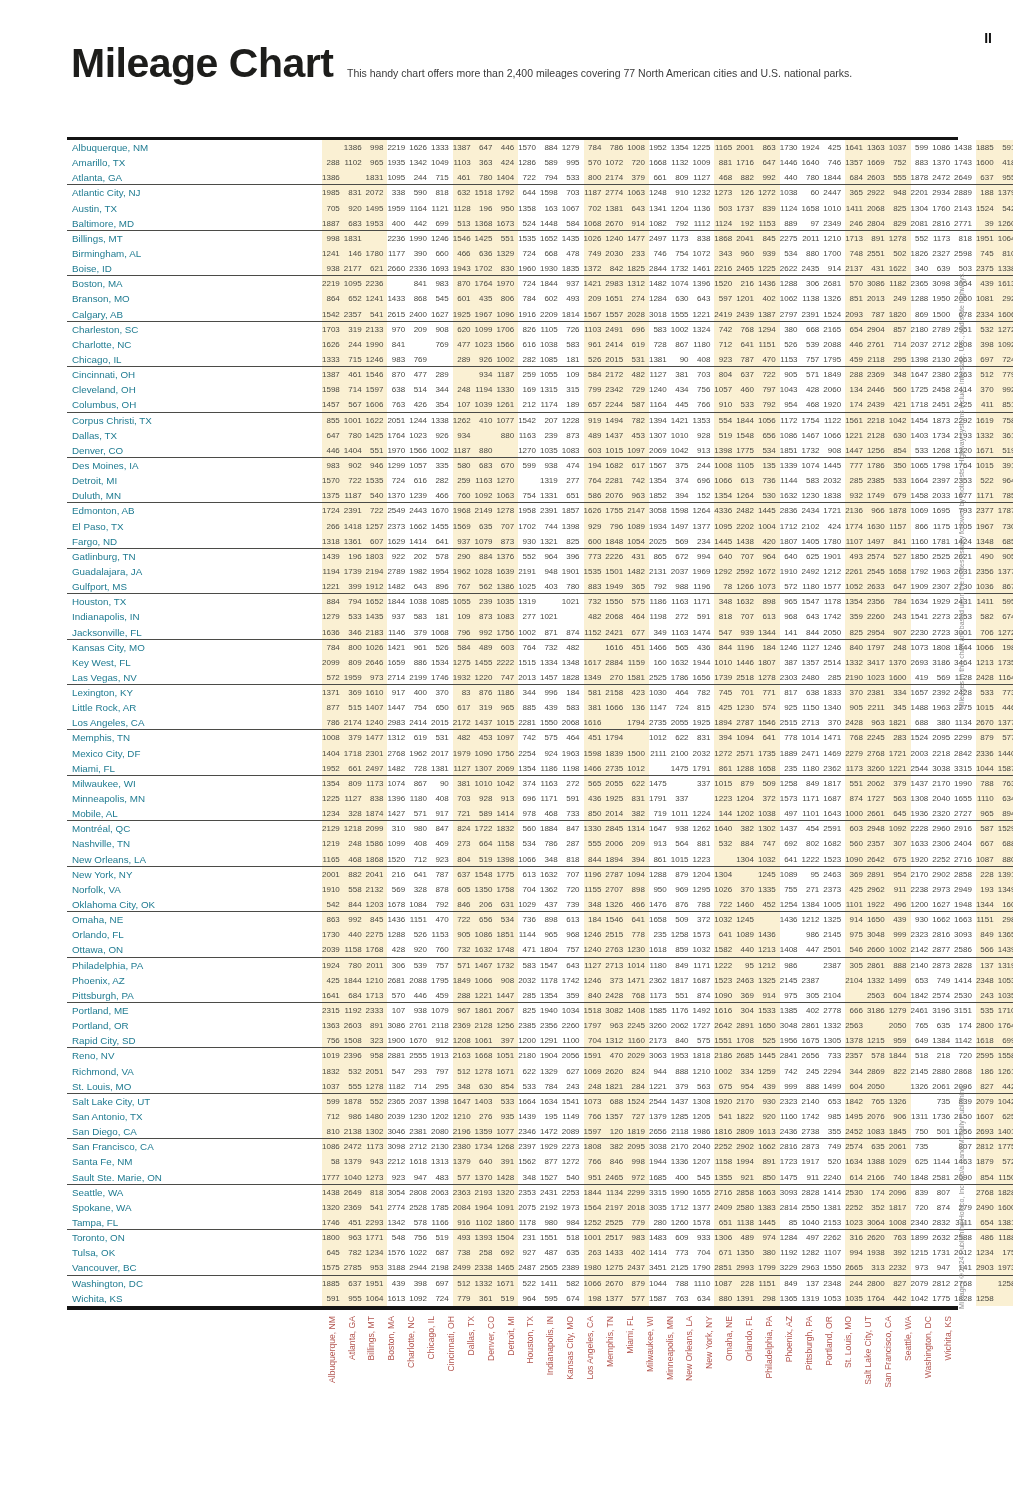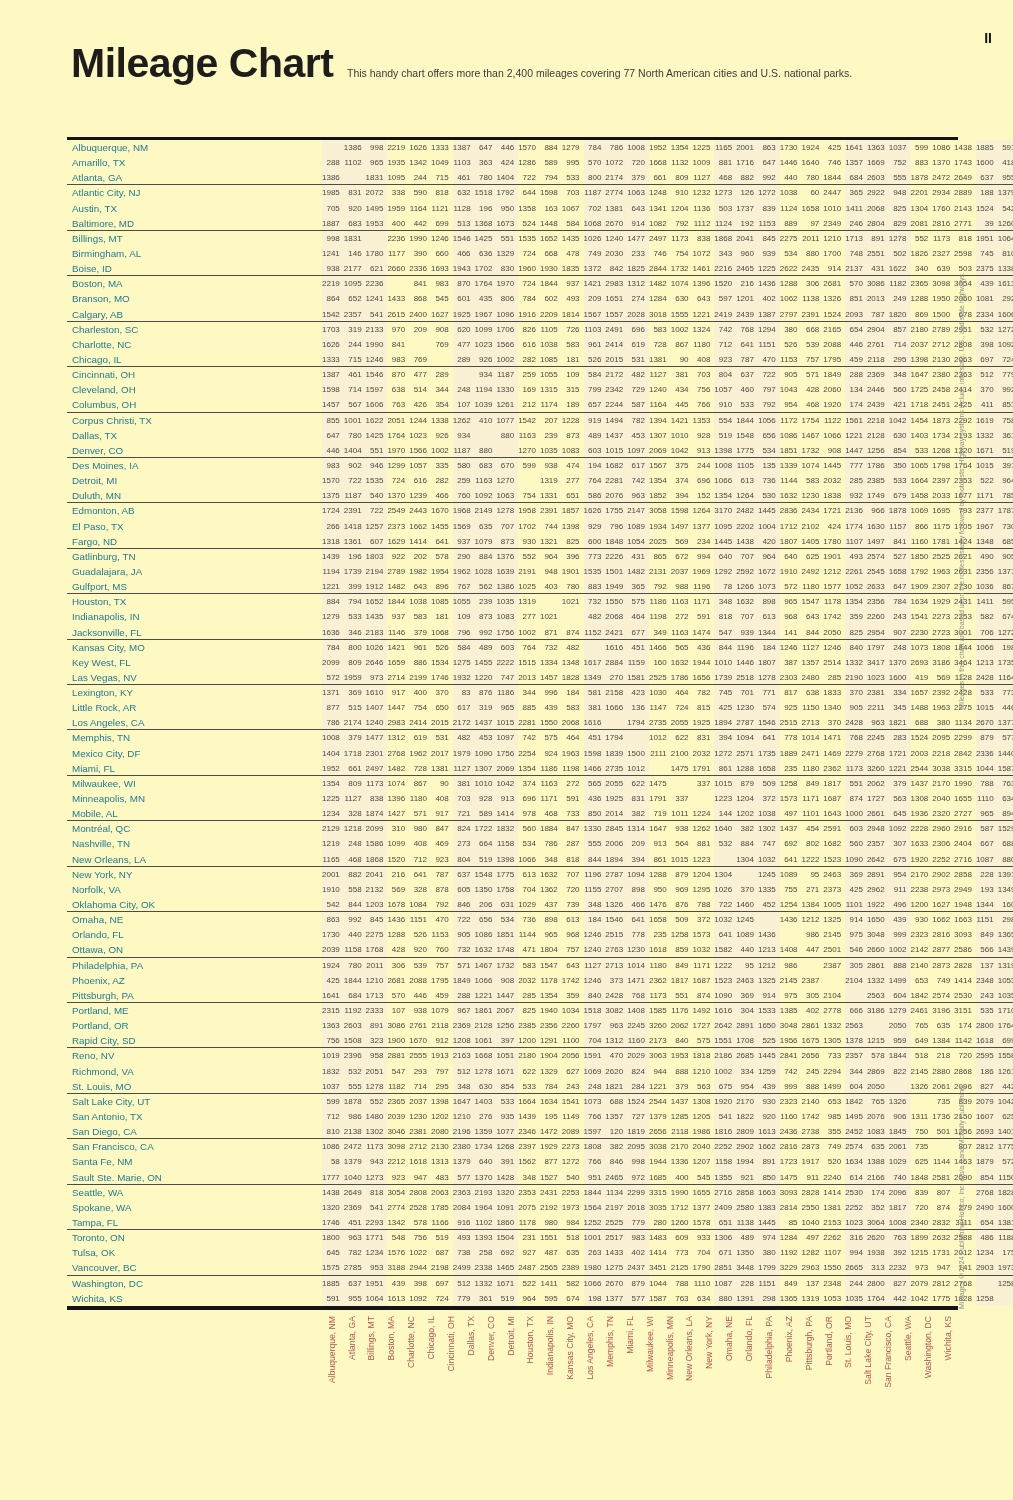--- a/index.html
+++ b/index.html
@@ -1,16 +1,16 @@
 <!DOCTYPE html>
 <html><head>
 <meta charset="utf-8">
 <style>
   html,body{margin:0;padding:0;background:#e8e8e8;}
-  #page{position:relative;width:1013px;height:1500px;background:#fef9c3;overflow:hidden;
+  #page{position:relative;width:1013px;height:1500px;background:#ffffff;overflow:hidden;
         font-family:"Liberation Sans", sans-serif;}
   .page-num{position:absolute;top:30px;right:21px;font-size:14px;font-weight:bold;color:#111;}
   .title{position:absolute;left:71px;top:40px;font-size:41px;font-weight:600;color:#1d1d1b;letter-spacing:-0.5px;}
   .subtitle{position:absolute;left:347px;top:67px;font-size:10.5px;color:#3a3a3a;}
   .grid{position:absolute;left:67px;top:137px;width:891px;display:grid;
         grid-template-columns:255px repeat(32,1fr);grid-auto-rows:15.15px;
         border-top:3px solid #141414;border-bottom:4px solid #141414;}
   .rlabel{font-size:9.8px;line-height:15.15px;color:#1f7b91;padding-left:5px;white-space:nowrap;overflow:hidden;}
   .cell{font-size:8px;line-height:15.15px;color:#4a4a43;text-align:right;padding-right:4px;
         font-family:"Liberation Sans", sans-serif;}
@@ -839,21 +839,21 @@
       <div class="cell cream">1278</div>
       <div class="cell">1958</div>
       <div class="cell">2391</div>
       <div class="cell">1857</div>
       <div class="cell cream">1626</div>
       <div class="cell cream">1755</div>
       <div class="cell cream">2147</div>
       <div class="cell">3058</div>
       <div class="cell">1598</div>
       <div class="cell">1264</div>
-      <div class="cell cream">3170</div>
+      <div class="cell cream">4336</div>
       <div class="cell cream">2482</div>
       <div class="cell cream">1445</div>
       <div class="cell">2836</div>
       <div class="cell">2434</div>
       <div class="cell">1721</div>
       <div class="cell cream">2136</div>
       <div class="cell cream">966</div>
       <div class="cell cream">1878</div>
       <div class="cell">1069</div>
       <div class="cell">1695</div>
@@ -2490,21 +2490,21 @@
       <div class="cell sep">2487</div>
       <div class="cell sep">2565</div>
       <div class="cell sep">2389</div>
       <div class="cell cream sep">1980</div>
       <div class="cell cream sep">1275</div>
       <div class="cell cream sep">2437</div>
       <div class="cell sep">3451</div>
       <div class="cell sep">2125</div>
       <div class="cell sep">1790</div>
       <div class="cell cream sep">2851</div>
-      <div class="cell cream sep">3448</div>
+      <div class="cell cream sep">2993</div>
       <div class="cell cream sep">1799</div>
       <div class="cell sep">3229</div>
       <div class="cell sep">2963</div>
       <div class="cell sep">1550</div>
       <div class="cell cream sep">2665</div>
       <div class="cell cream sep">313</div>
       <div class="cell cream sep">2232</div>
       <div class="cell sep">973</div>
       <div class="cell sep">947</div>
       <div class="cell sep">141</div>

